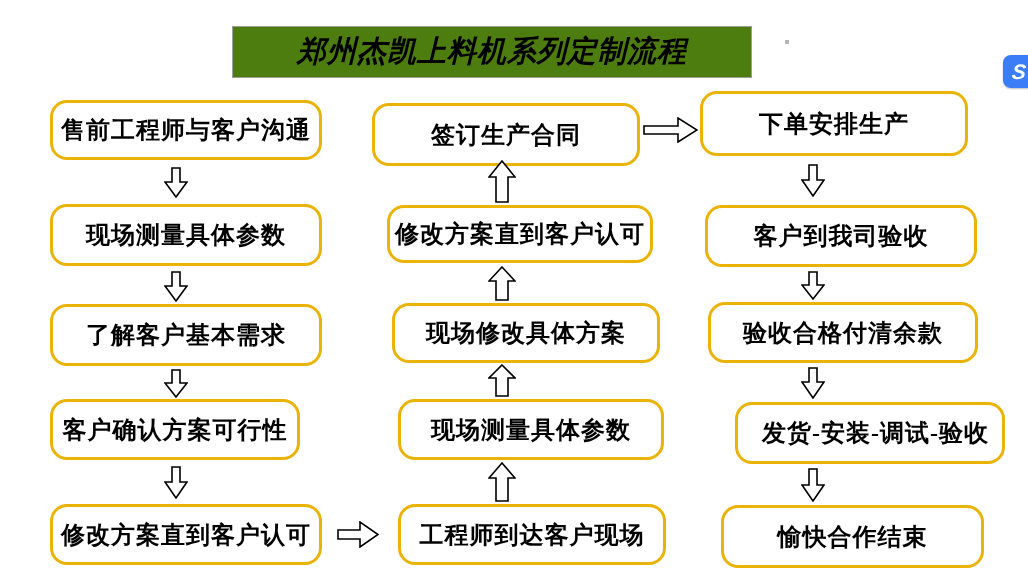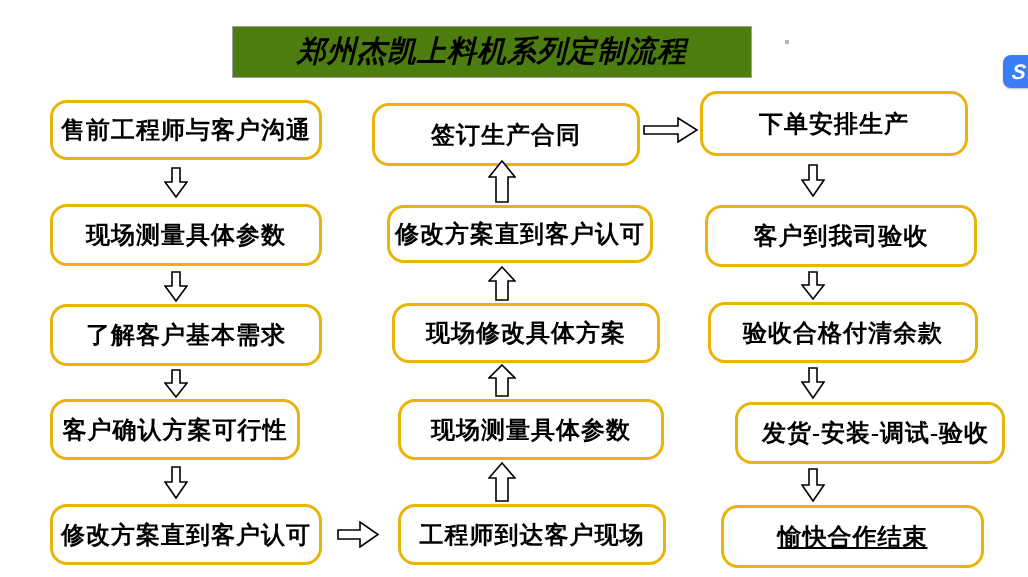--- a/index.html
+++ b/index.html
@@ -93,21 +93,21 @@
       <polygon points="1,9 23,9 23,1 41,13.5 23,26 23,18 1,18"></polygon>
     </svg>
   <svg class="arrow" style="left:643px;top:117px;" width="55" height="26" viewBox="0 0 55 26">
       <polygon points="1,9 35,9 35,1 54,13 35,25 35,17 1,17"></polygon>
     </svg>
 
   <div class="box" style="left:700px;top:91px;width:268px;height:65px;">下单安排生产</div>
   <div class="box" style="left:705px;top:205px;width:272px;height:62px;">客户到我司验收</div>
   <div class="box" style="left:708px;top:302px;width:270px;height:61px;text-align:right;">验收合格付清余款</div>
   <div class="box" style="left:735px;top:402px;width:270px;height:62px;padding-left:11px;">发货-安装-调试-验收</div>
-  <div class="box" style="left:721px;top:505px;width:263px;height:63px;text-decoration:underline;">愉快合作结束</div>
+  <div class="box" style="left:721px;top:505px;width:263px;height:63px;">愉快合作结束</div>
 
   <svg class="arrow" style="left:801px;top:164px;" width="24" height="33" viewBox="0 0 24 33">
       <polygon points="8,1 16,1 16,16 23,16 12,32 1,16 8,16"></polygon>
     </svg>
   <svg class="arrow" style="left:801px;top:271px;" width="24" height="29" viewBox="0 0 24 29">
       <polygon points="8,1 16,1 16,14 23,14 12,28 1,14 8,14"></polygon>
     </svg>
   <svg class="arrow" style="left:801px;top:367px;" width="24" height="32" viewBox="0 0 24 32">
       <polygon points="8,1 16,1 16,15 23,15 12,31 1,15 8,15"></polygon>
     </svg>

